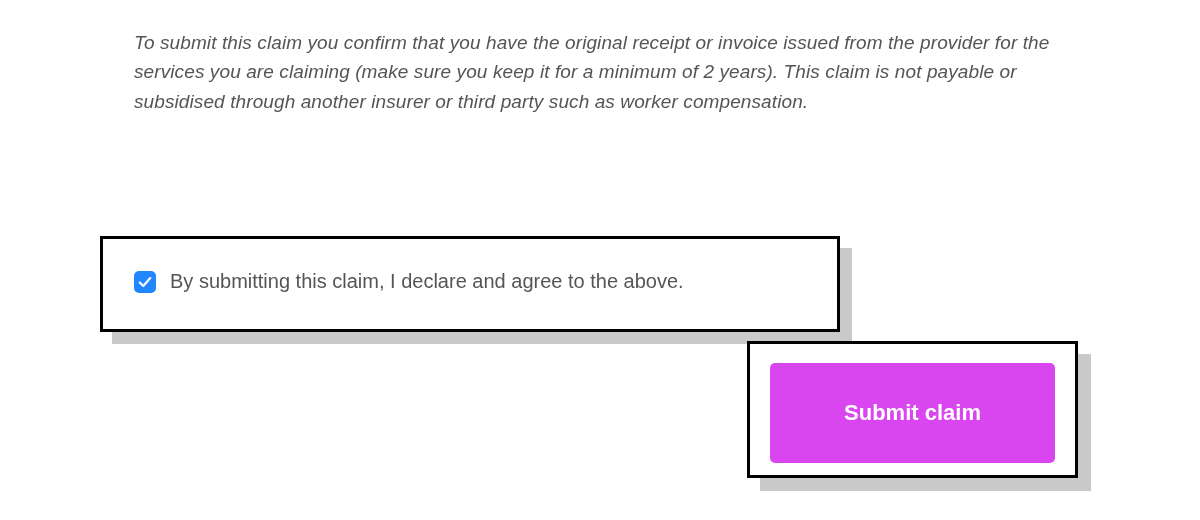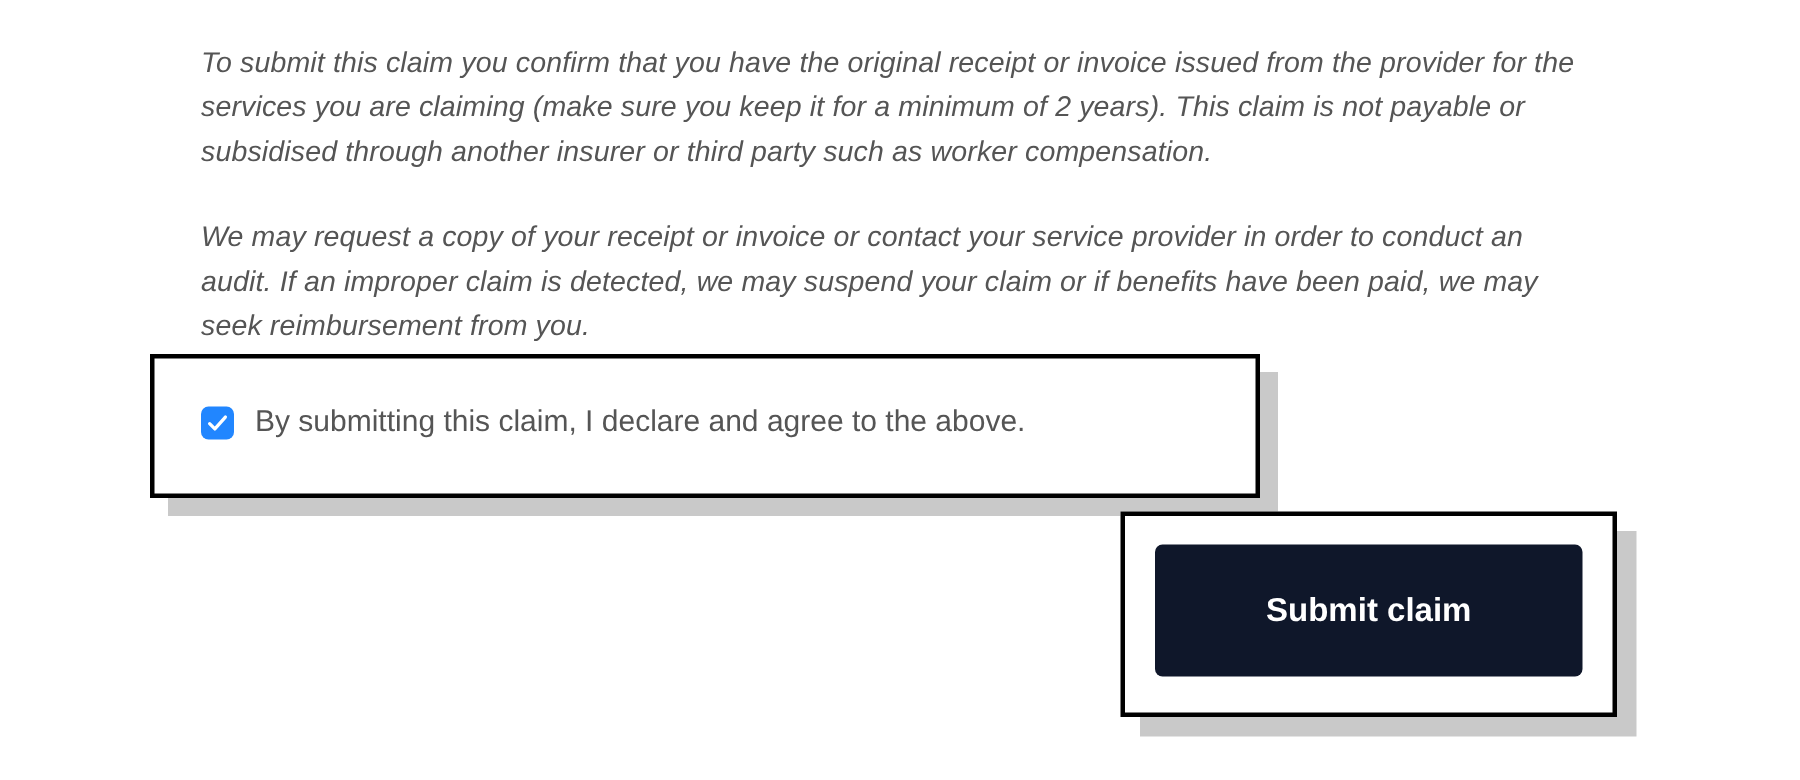--- a/index.html
+++ b/index.html
@@ -90,37 +90,36 @@
       width: 331px;
       height: 137px;
       background: #c9c9c9;
       z-index: -1;
     }
     .submit-button {
       position: absolute;
       left: 770px;
       top: 363px;
       width: 285px;
-      height: 88px;
-      background: #0f172a;
+      height: 100px;
+      background: #d946ef;
       color: #ffffff;
       border: none;
       border-radius: 5px;
       font-size: 22px;
       font-weight: 700;
       cursor: pointer;
       font-family: inherit;
     }
   </style>
 </head>
 <body>
 
 <div class="content">
   <p class="paragraph">To submit this claim you confirm that you have the original receipt or invoice issued from the provider for the services you are claiming (make sure you keep it for a minimum of 2 years). This claim is not payable or subsidised through another insurer or third party such as worker compensation.</p>
-  <p class="paragraph">We may request a copy of your receipt or invoice or contact your service provider in order to conduct an audit. If an improper claim is detected, we may suspend your claim or if benefits have been paid, we may seek reimbursement from you.</p>
 </div>
 
 <div class="checkbox-shadow"></div>
 <div class="checkbox-outline"></div>
 
 <div class="checkbox-row">
   <div class="checkbox">
     <svg viewBox="0 0 16 16" fill="none">
       <path d="M2 8.5L6 12.5L14 3.5" stroke="#ffffff" stroke-width="2.5" stroke-linecap="round" stroke-linejoin="round"></path>
     </svg>

